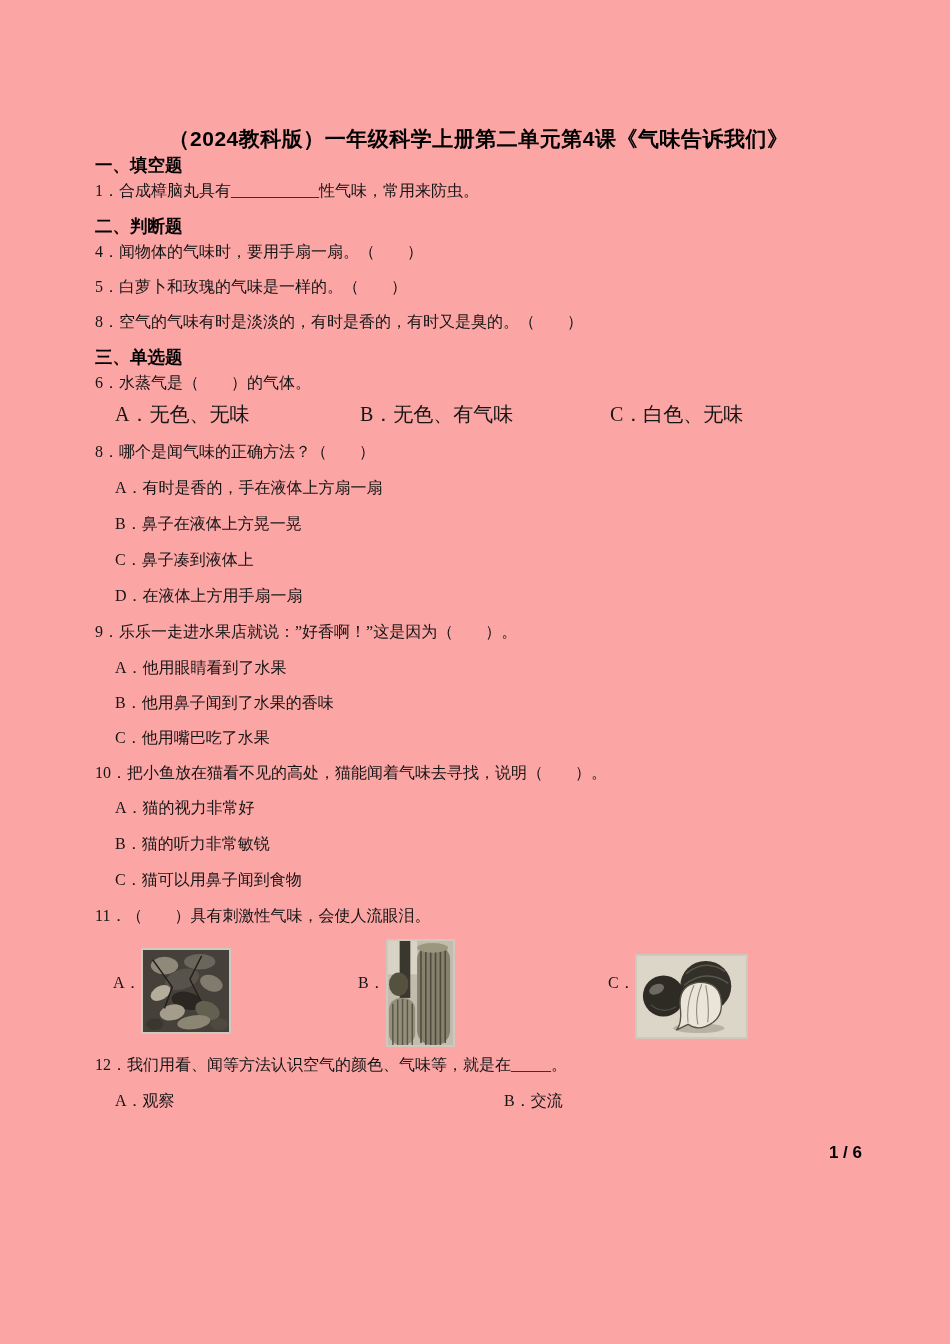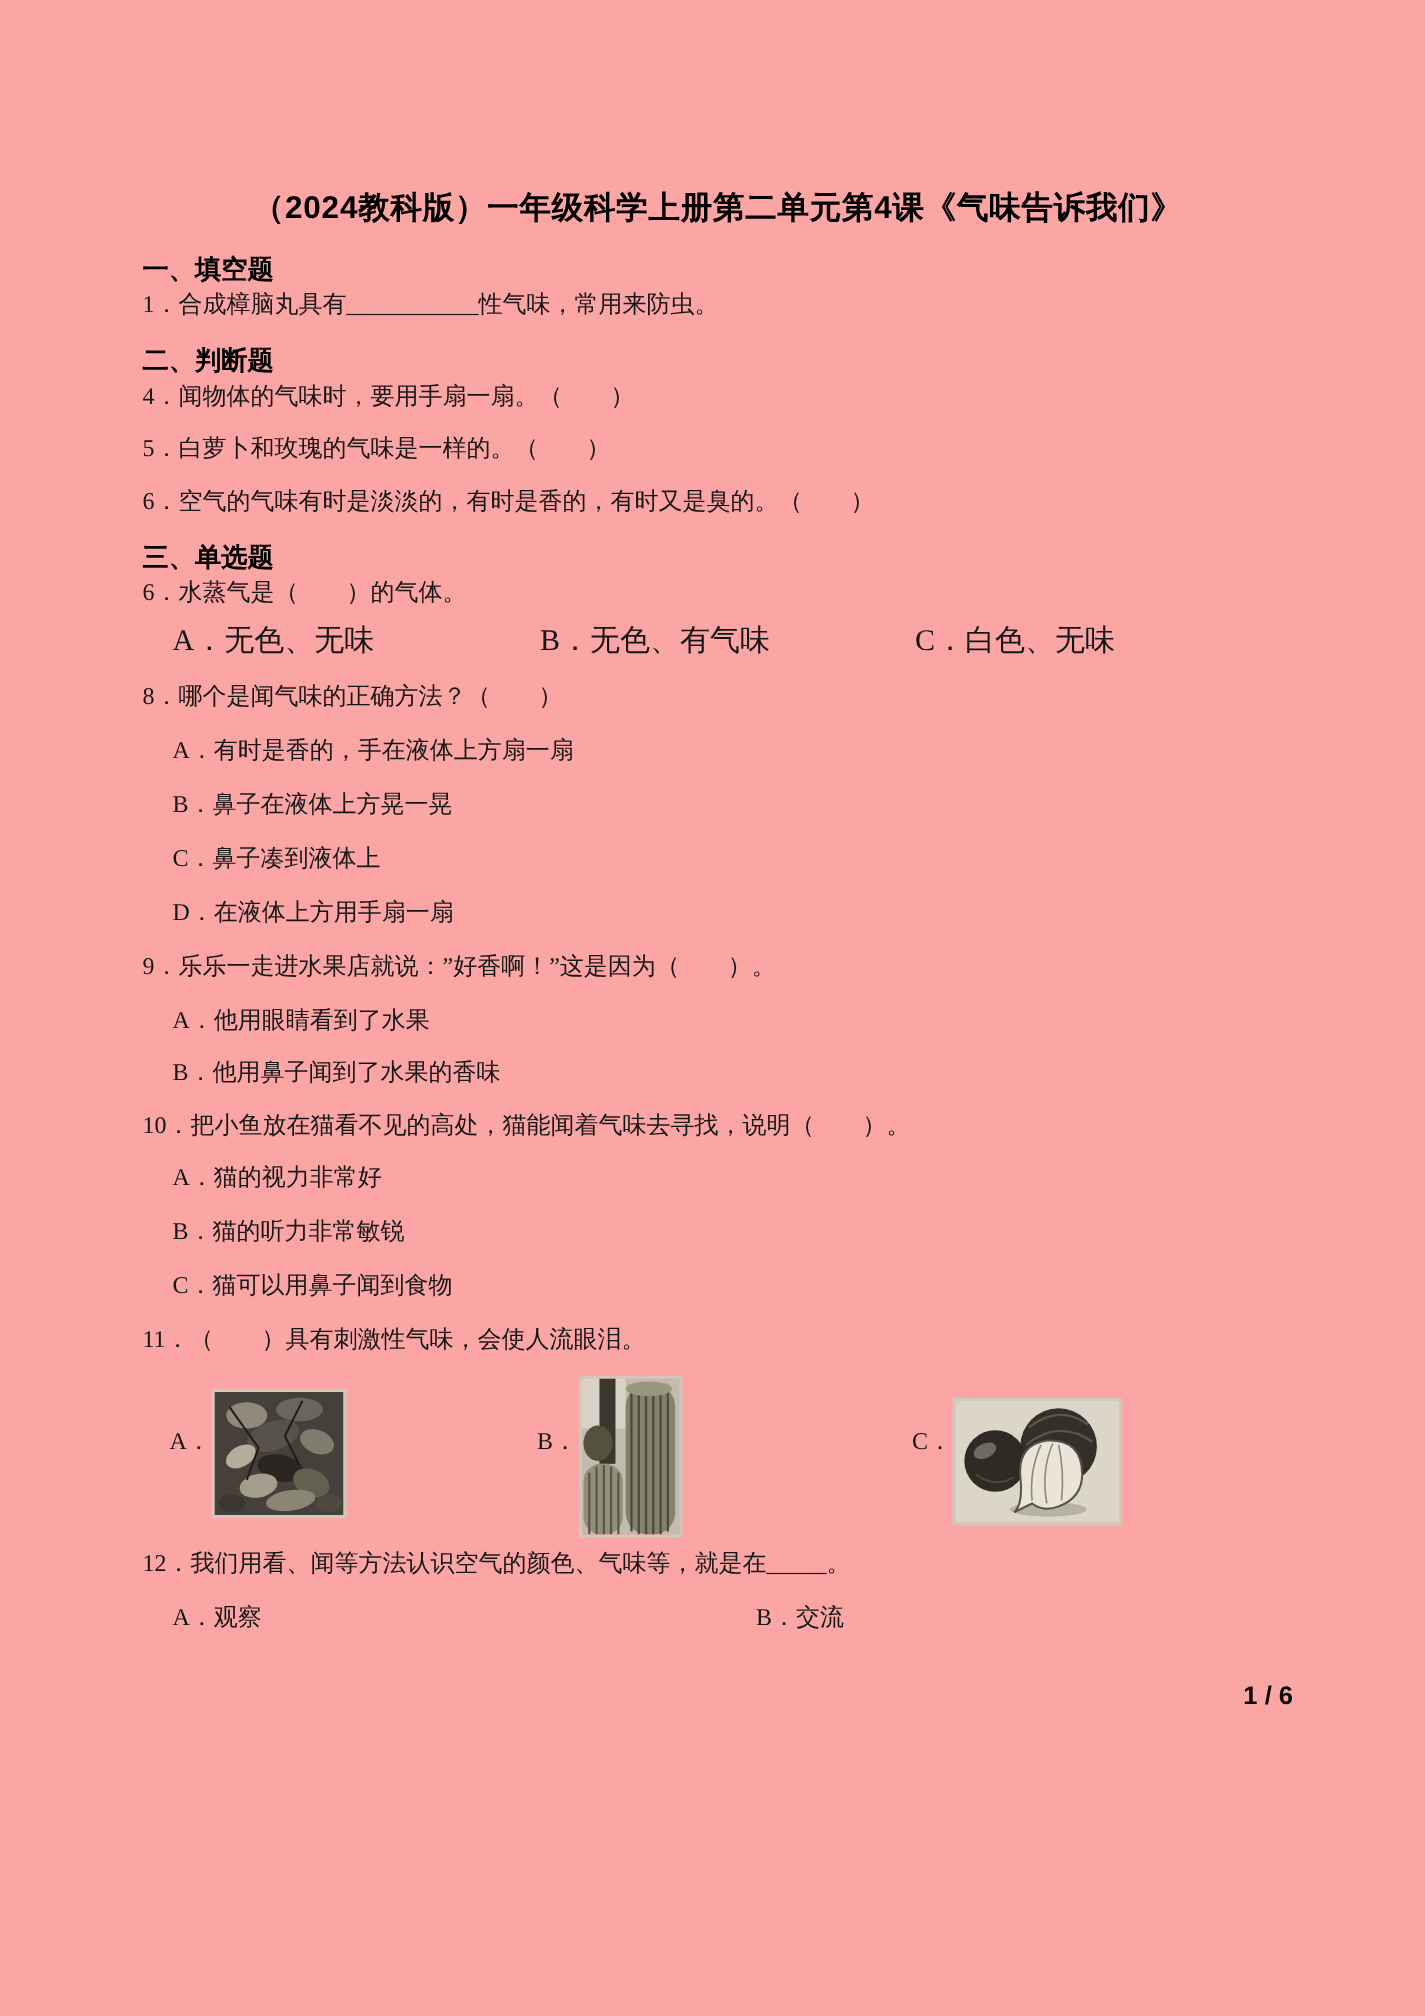--- a/index.html
+++ b/index.html
@@ -7,22 +7,22 @@
     position:relative; width:950px; height:1344px; background:#fca5a5;
     font-family:"Liberation Serif","DejaVu Serif",serif; color:#151515; overflow:hidden;
   }
   .content { position:absolute; left:95px; top:0; width:767px; }
   .title {
     margin:126px 0 0 0; text-align:center;
     font-family:"Liberation Sans","DejaVu Sans",sans-serif;
     font-weight:bold; font-size:21px; color:#000; line-height:26px; letter-spacing:0.5px;
   }
   h2.section {
-    font-family:Liberation Sans, sans-serif;
-    font-weight:bold; font-size:17.5px; color:#000; line-height:22px; margin:16px 0 4px 0;
+    font-family:Liberation Mono, monospace;
+    font-weight:bold; font-size:17.5px; color:#000; line-height:22px; margin:3px 0 4px 0;
   }
   .sec-fill   { margin-top:36px; }
   .sec-judge  { margin-top:22px; }
   .sec-choice { margin-top:14px; }
   p.q   { font-size:16px; line-height:19px; margin:0 0 16px 0; }
   p.q.tall { margin-bottom:17px; }
   p.opt { font-size:16px; line-height:19px; margin:0 0 17px 0; padding-left:20px; }
   p.opt.p16 { margin-bottom:16px; }
   p.opt.p12 { }
   .optrow { display:flex; padding-left:20px; font-size:20px; line-height:19px; margin:0 0 18px 0; }
@@ -51,39 +51,40 @@
   <div class="content">
 
     <div class="title">（2024教科版）一年级科学上册第二单元第4课《气味告诉我们》</div>
 
     <h2 class="section sec-fill">一、填空题</h2>
     <p class="q">1．合成樟脑丸具有___________性气味，常用来防虫。</p>
 
     <h2 class="section sec-judge">二、判断题</h2>
     <p class="q">4．闻物体的气味时，要用手扇一扇。（　　）</p>
     <p class="q">5．白萝卜和玫瑰的气味是一样的。（　　）</p>
-    <p class="q">6．空气的气味有时是淡淡的，有时是香的，有时又是臭的。（　　）</p>
+    <p class="q">8．空气的气味有时是淡淡的，有时是香的，有时又是臭的。（　　）</p>
 
     <h2 class="section sec-choice">三、单选题</h2>
     <p class="q" style="margin-bottom:13px">6．水蒸气是（　　）的气体。</p>
     <div class="optrow">
       <span class="c1">A．无色、无味</span>
       <span class="c2">B．无色、有气味</span>
       <span class="c3">C．白色、无味</span>
     </div>
 
     <p class="q tall">8．哪个是闻气味的正确方法？（　　）</p>
     <p class="opt">A．有时是香的，手在液体上方扇一扇</p>
     <p class="opt">B．鼻子在液体上方晃一晃</p>
     <p class="opt">C．鼻子凑到液体上</p>
     <p class="opt">D．在液体上方用手扇一扇</p>
 
     <p class="q tall">9．乐乐一走进水果店就说：”好香啊！”这是因为（　　）。</p>
     <p class="opt p16">A．他用眼睛看到了水果</p>
     <p class="opt p16">B．他用鼻子闻到了水果的香味</p>
+    <p class="opt p16">C．他用嘴巴吃了水果</p>
 
     <p class="q">10．把小鱼放在猫看不见的高处，猫能闻着气味去寻找，说明（　　）。</p>
     <p class="opt p12">A．猫的视力非常好</p>
     <p class="opt" style="margin-bottom:17px">B．猫的听力非常敏锐</p>
     <p class="opt">C．猫可以用鼻子闻到食物</p>
 
     <p class="q q11">11．（　　）具有刺激性气味，会使人流眼泪。</p>
     <div class="imgrow">
       <span class="lbl lblA">A．</span>
       <div class="photo photoA">

